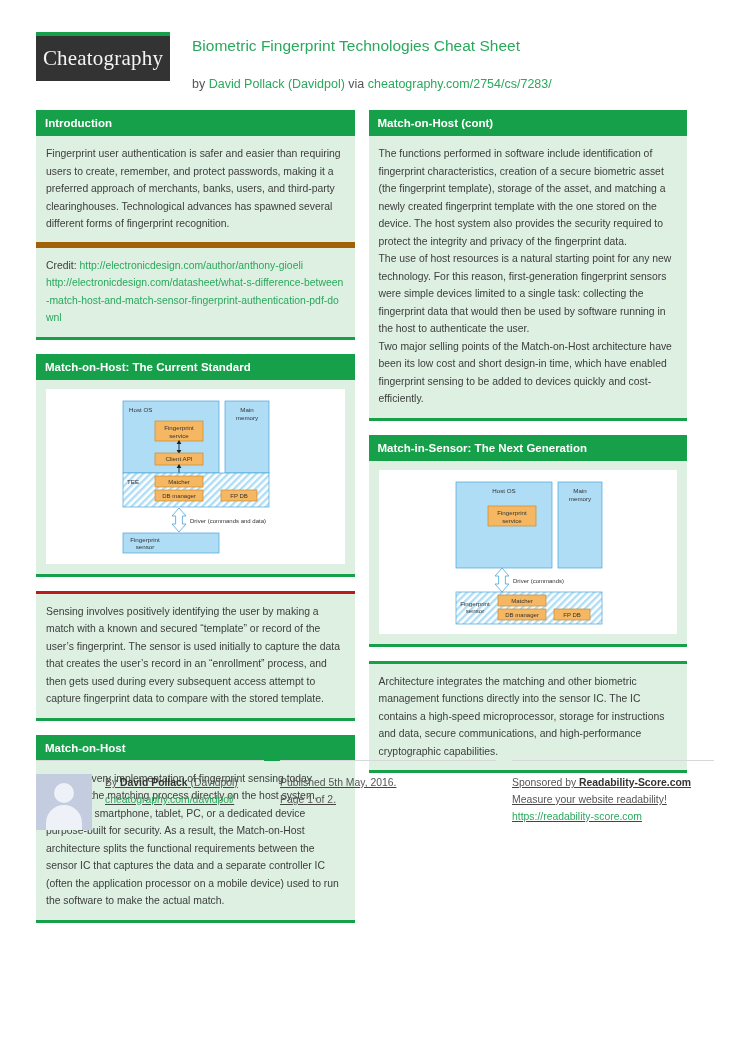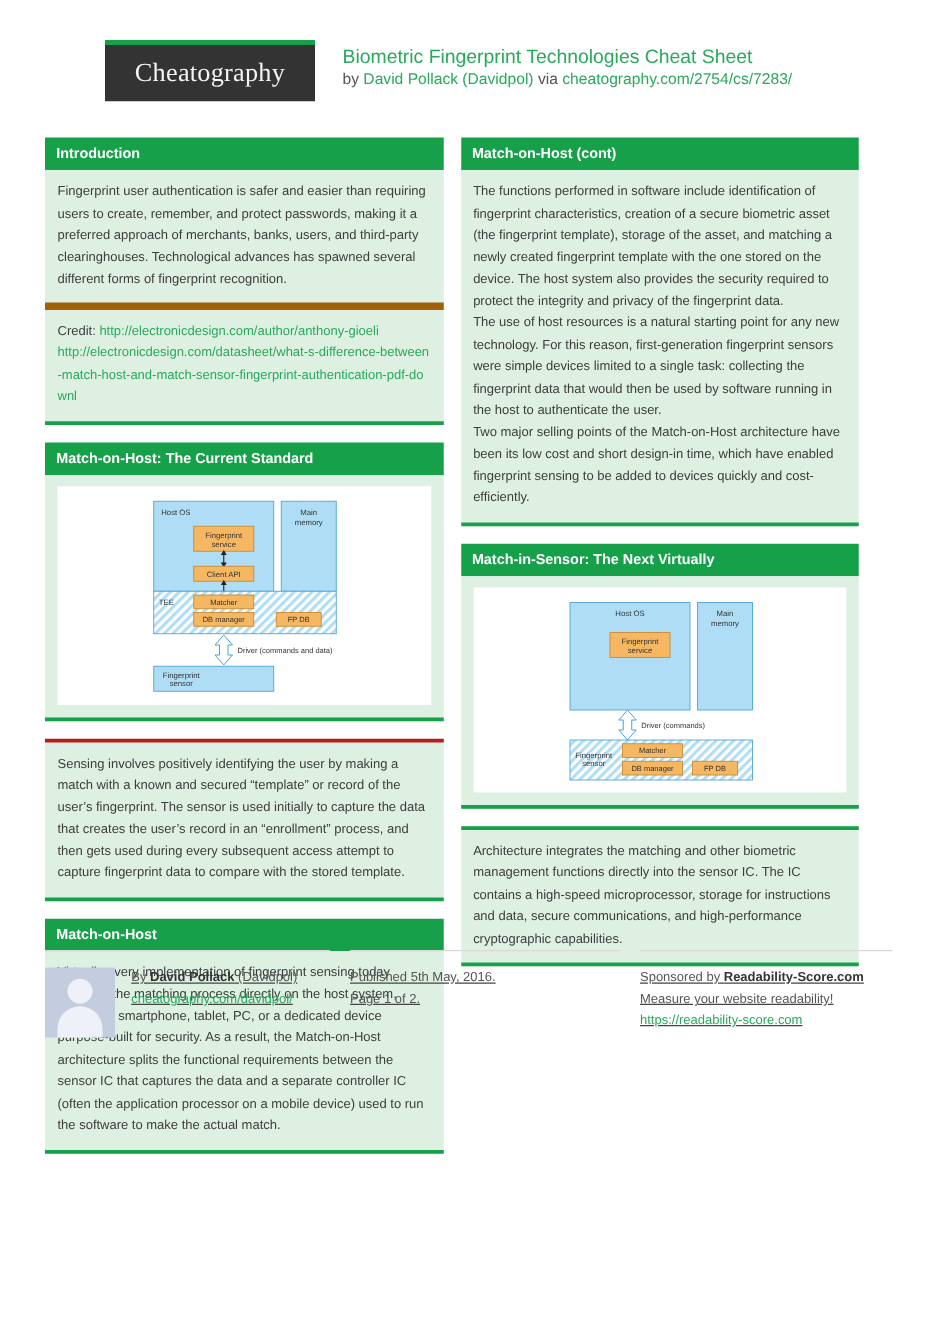--- a/index.html
+++ b/index.html
@@ -7,29 +7,29 @@
     width:750px;height:1061px;background:#ffffff;
     font-family:"Liberation Sans",sans-serif;
     color:#444;
     -webkit-font-smoothing:antialiased;
   }
   .page{position:relative;width:750px;height:1061px;}
 
   
   .header{display:flex;align-items:flex-start;padding:32px 0 0 36px;}
   .logo{
-    width:168px;height:49px;background:#333333;border-top:4px solid #17a04a;
-    display:flex;align-items:center;justify-content:center;box-sizing:border-box;margin-left:48px;
+    width:134px;height:49px;background:#333333;border-top:4px solid #17a04a;
+    display:flex;align-items:center;justify-content:center;box-sizing:border-box;
   }
   .logo-text{
     font-family:"Liberation Serif",serif;color:#f4f4f4;font-size:21px;letter-spacing:.2px;
   }
   .titles{margin-left:22px;padding-top:4px;}
   .sheet-title{font-size:15.5px;color:#2aa85c;line-height:19px;font-weight:400;}
-  .byline{font-size:12.5px;color:#555;margin-top:0;line-height:16px;}
+  .byline{font-size:12.5px;color:#555;margin-top:21px;line-height:16px;}
   .byline a,.byline .lnk{color:#2aa85c;text-decoration:none;}
   .byline .by-word{color:#555;}
 
   
   .columns{position:absolute;top:110px;left:36px;width:651px;display:flex;gap:14px;}
   .col{width:332px;}
 
   .card{margin-bottom:14px;}
   .card-head{
     background:#17a04a;color:#ffffff;font-size:11.5px;font-weight:bold;
@@ -182,21 +182,21 @@
       <div class="card">
         <div class="card-head">Match-on-Host (cont)</div>
         <div class="card-body">
           <p>The functions performed in software include identification of fingerprint characteristics, creation of a secure biometric asset (the fingerprint template), storage of the asset, and matching a newly created fingerprint template with the one stored on the device. The host system also provides the security required to protect the integrity and privacy of the fingerprint data.</p>
           <p>The use of host resources is a natural starting point for any new technology. For this reason, first-generation fingerprint sensors were simple devices limited to a single task: collecting the fingerprint data that would then be used by software running in the host to authenticate the user.</p>
           <p>Two major selling points of the Match-on-Host architecture have been its low cost and short design-in time, which have enabled fingerprint sensing to be added to devices quickly and cost-efficiently.</p>
         </div>
       </div>
 
       <div class="card">
-        <div class="card-head">Match-in-Sensor: The Next Virtually</div>
+        <div class="card-head">Match-in-Sensor: The Next Generation</div>
         <div class="card-body">
           <div class="dia-outer">
             <svg viewBox="0 0 204 152" width="204" height="152" style="display:block;margin:0 auto;background:#fff;">
               <defs>
                 <pattern id="hatchB" width="5" height="5" patternTransform="rotate(45)" patternUnits="userSpaceOnUse">
                   <rect width="5" height="5" fill="#ffffff"></rect>
                   <rect width="2.4" height="5" fill="#aeddf5"></rect>
                 </pattern>
               </defs>
 

